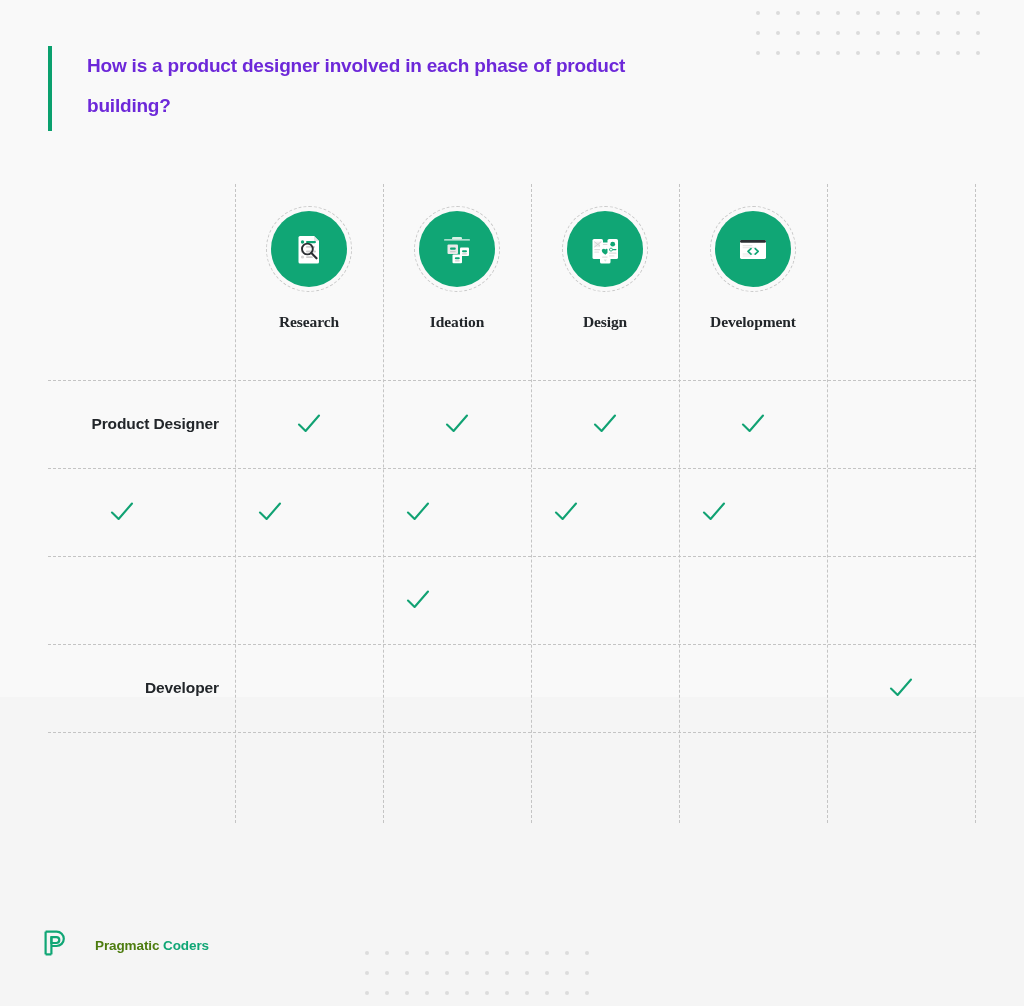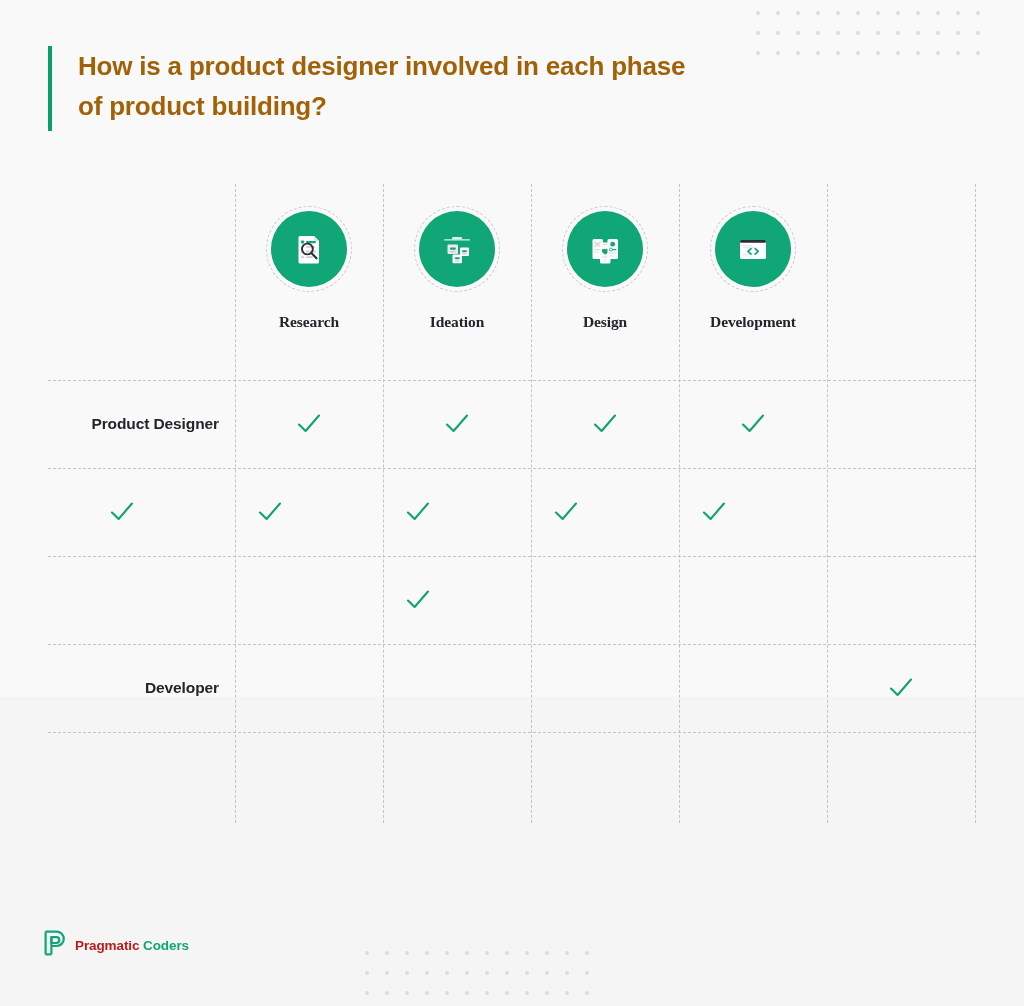--- a/index.html
+++ b/index.html
@@ -54,25 +54,25 @@
     left: 48px; top: 46px;
     width: 700px;
   }
   #title-accent-bar {
     position: absolute;
     left: 0; top: 0;
     width: 4px; height: 85px;
     background: #0aa06e;
   }
   #page-title {
-    margin-left: 30px;
-    font-size: 26px;
+    margin-left: 39px;
+    font-size: 19px;
     line-height: 40px;
     font-weight: 700;
-    color: #a16207;
+    color: #6d28d9;
     letter-spacing: -0.2px;
     max-width: 620px;
   }
 
   
   #matrix {
     position: absolute;
     left: 48px;
     top: 184px;
     width: 928px;
@@ -177,21 +177,21 @@
     display: flex;
     align-items: center;
     gap: 9px;
   }
   #logo-wordmark {
     font-size: 13.5px;
     font-weight: 700;
     letter-spacing: -0.1px;
     white-space: nowrap;
   }
-  #logo-word-pragmatic { color: #b91c1c; }
+  #logo-word-pragmatic { color: #4d7c0f; margin-left: 20px; }
   #logo-word-coders { color: #10a675; }
 </style>
 </head>
 <body>
 
 <div id="band-top"></div>
 <div id="band-bottom"></div>
 
 <div class="dot-grid" id="dots-top-right">
     <div class="dot" style="background: rgb(220, 220, 220);"></div>

